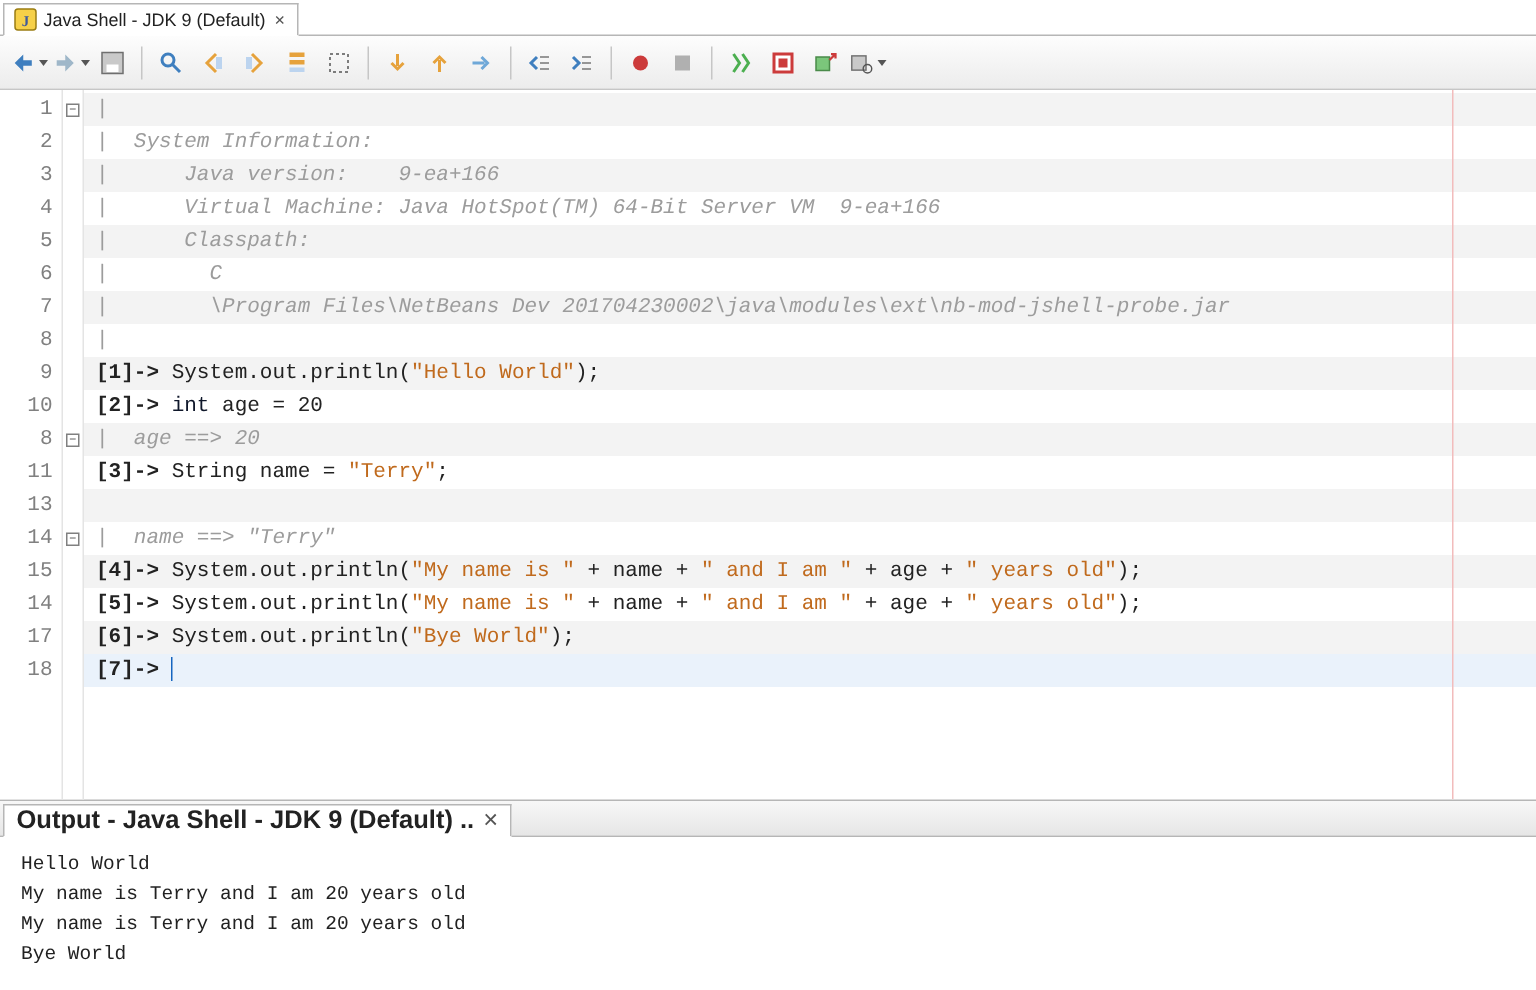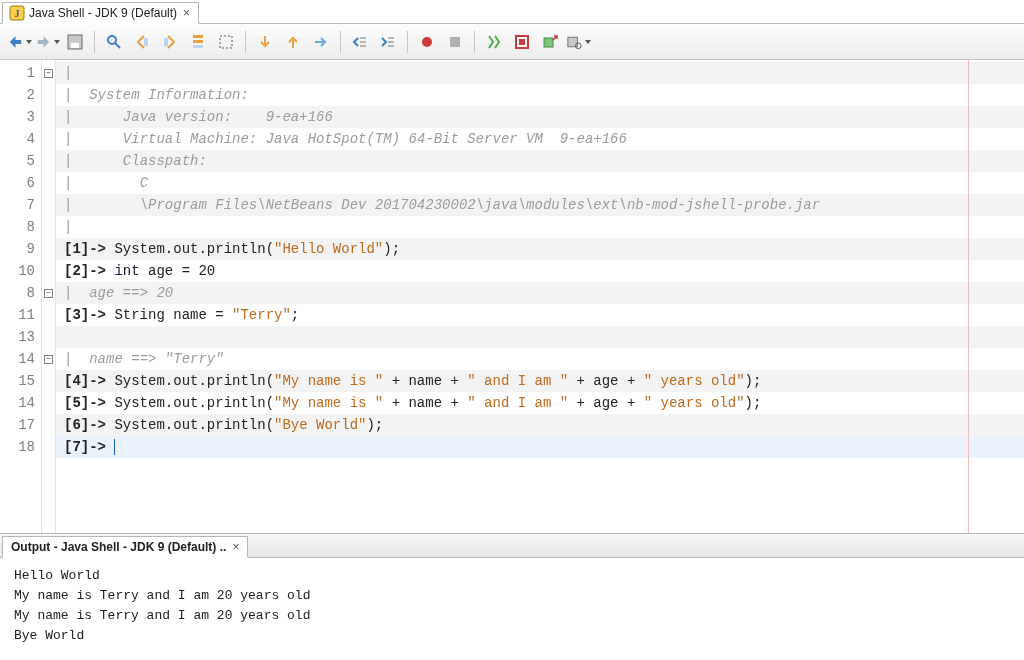--- a/index.html
+++ b/index.html
@@ -127,21 +127,21 @@
     background:linear-gradient(#f7f7f7,#e6e6e6);
     border-bottom:1px solid #b6b6b6;
   }
   .output-tab{
     display:flex; align-items:center; gap:6px;
     height:22px; padding:0 8px;
     border:1px solid #b6b6b6;
     border-bottom:1px solid #fff;
     background:#fff;
     position:relative; top:1px;
-    font-size:12px; font-weight:bold;
+    font-size:17px; font-weight:bold;
   }
   .output-tab .close-x{ font-weight:normal; color:#555;}
   .output-body{
     flex:0 0 auto;
     padding:8px 14px 14px;
     font-family:"Consolas","Courier New",monospace;
     font-size:13px;
     background:#fff;
     border-radius:23px;
   }

